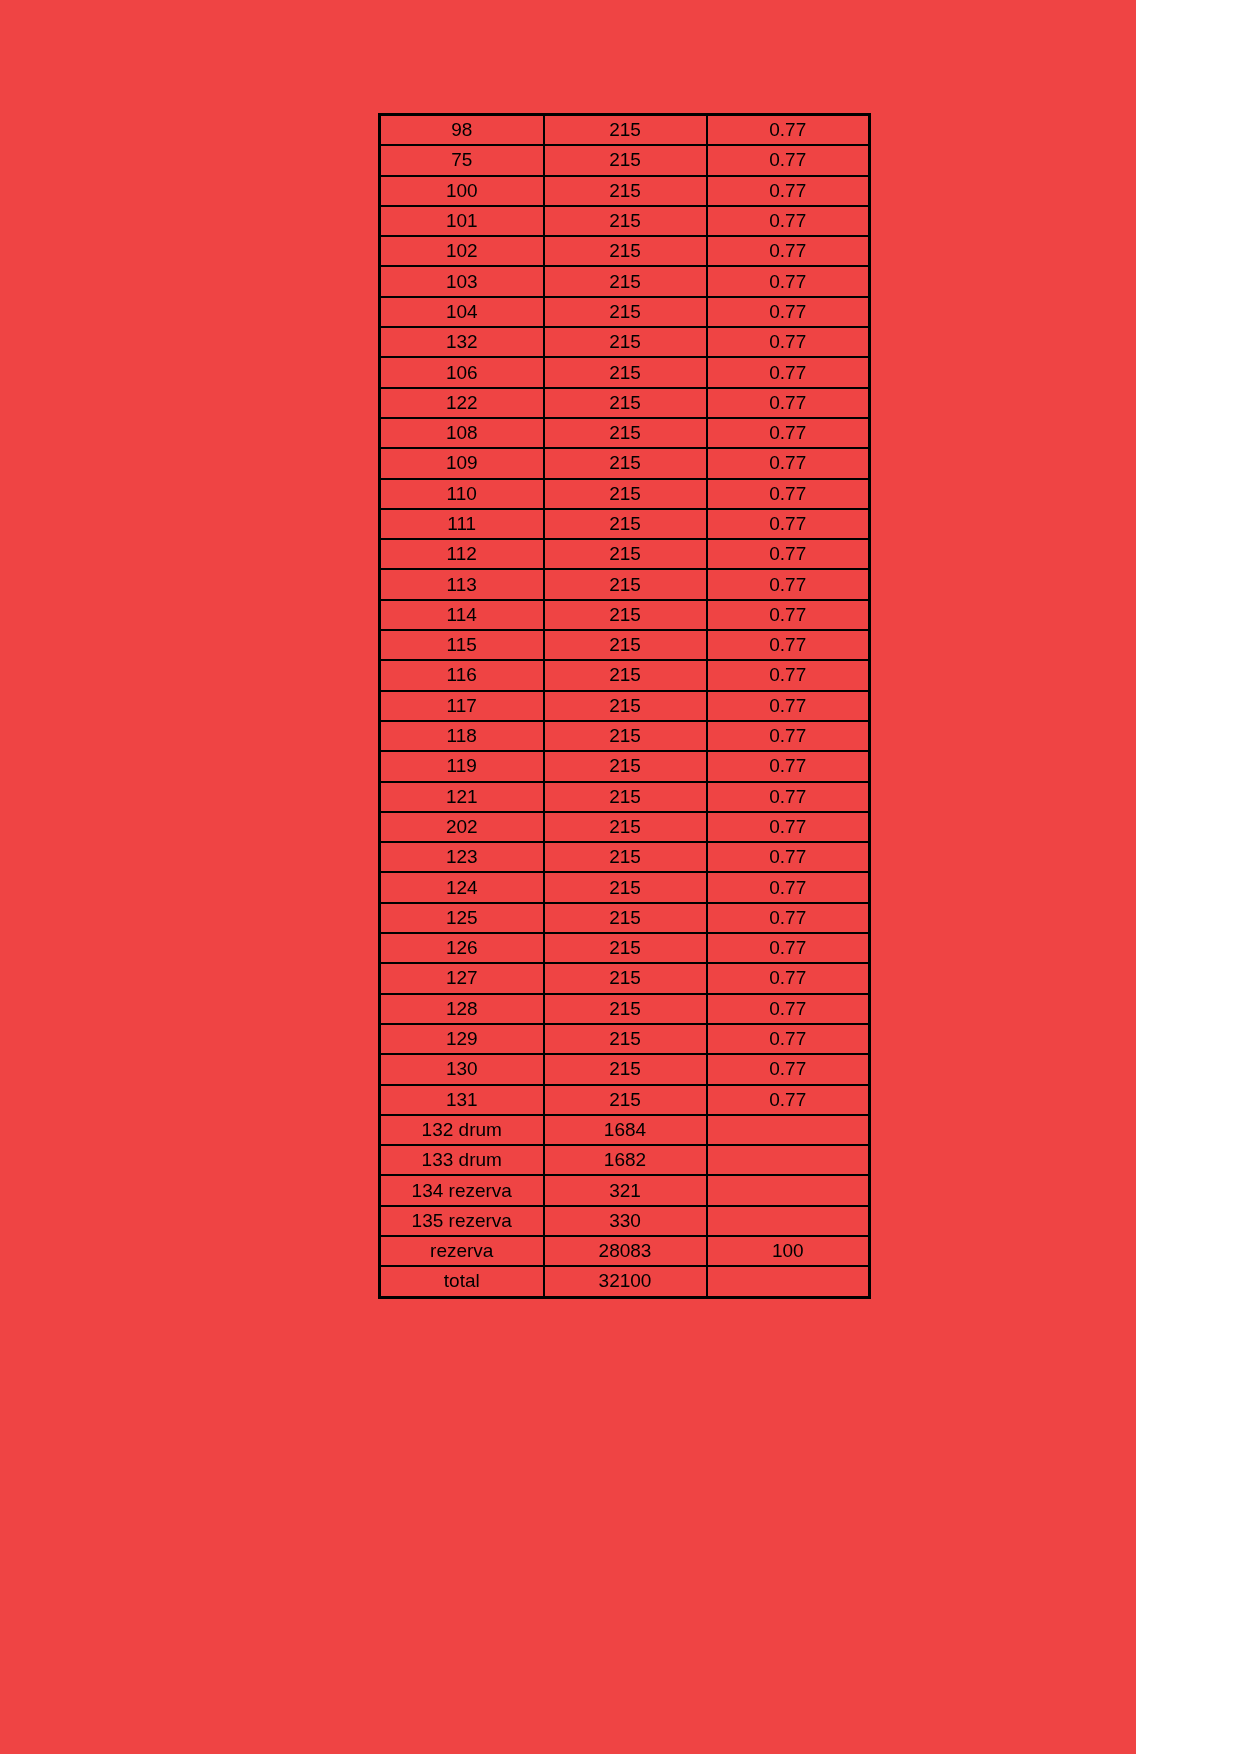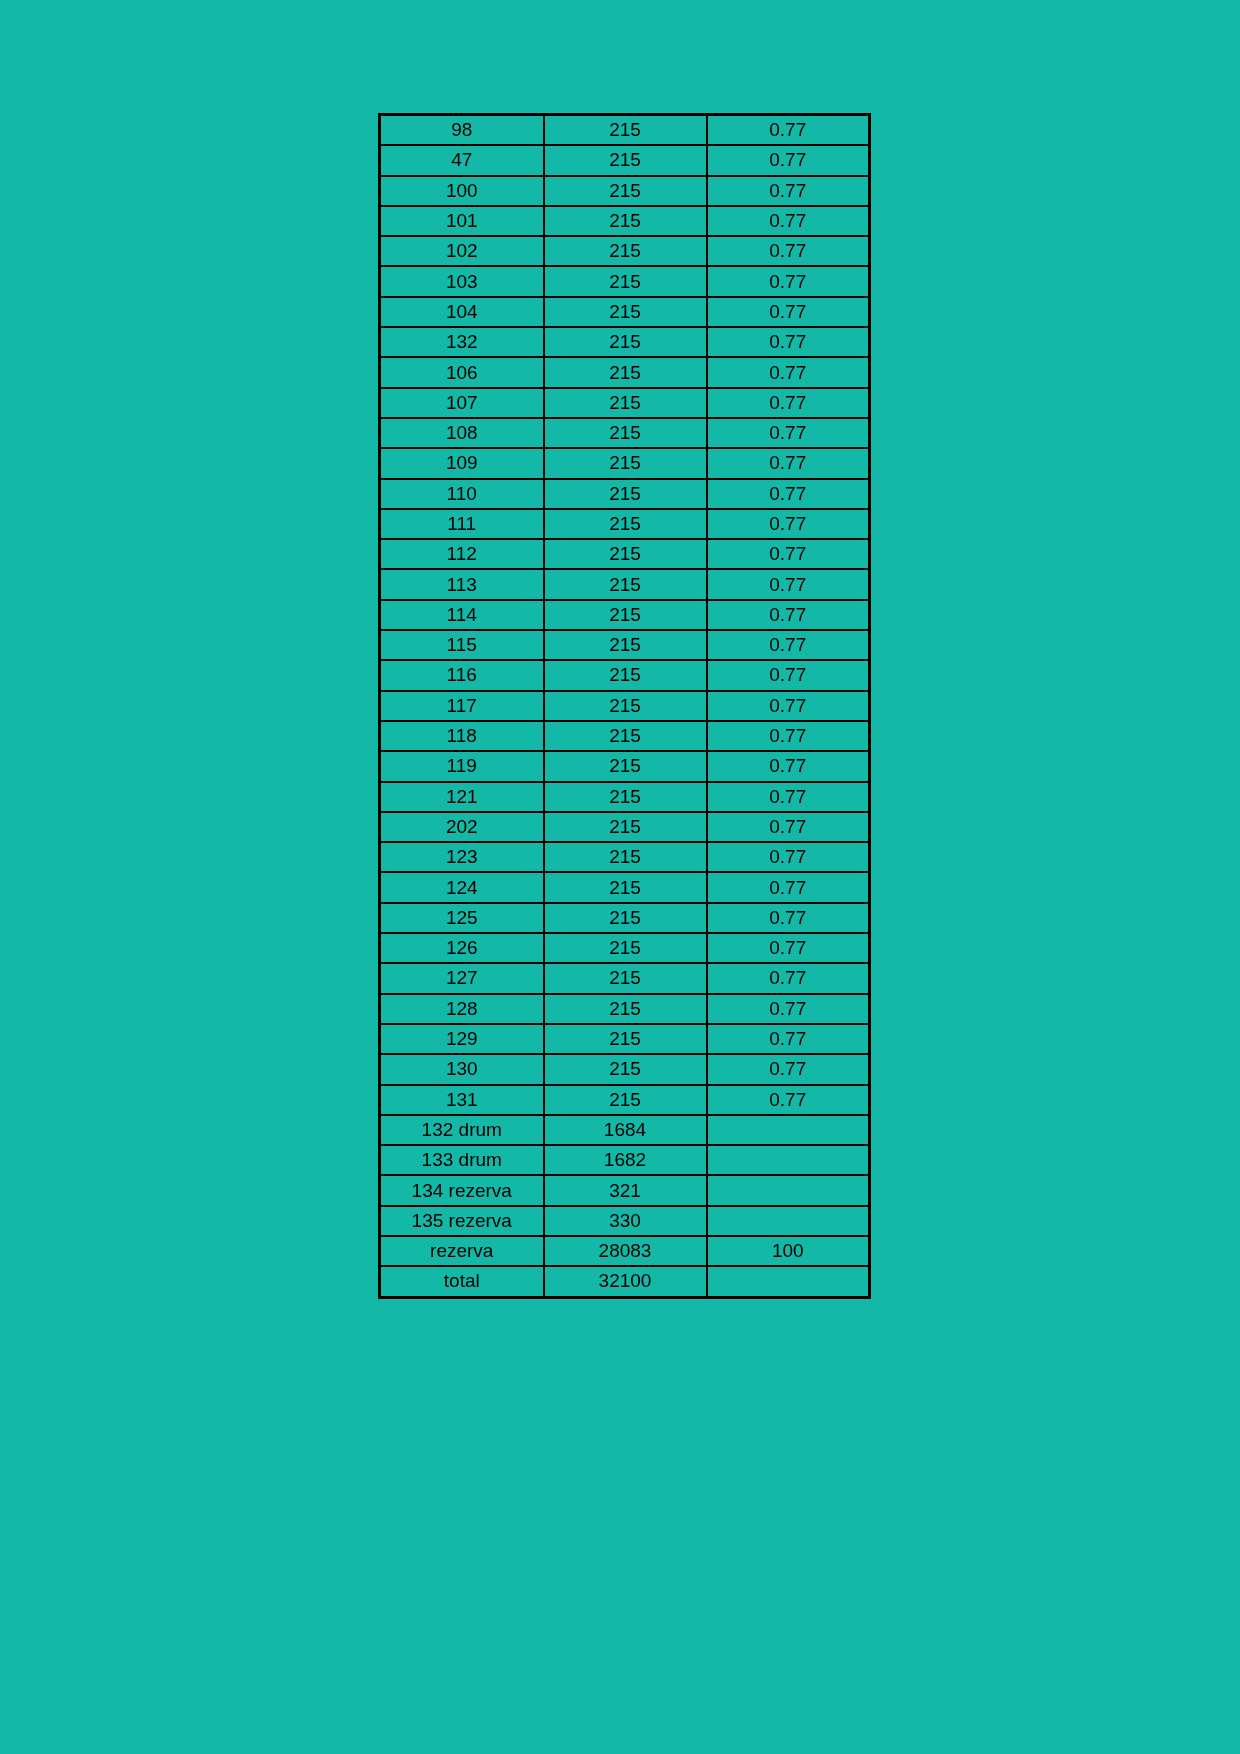--- a/index.html
+++ b/index.html
@@ -2,23 +2,23 @@
 <html><head>
 <meta charset="utf-8">
 <style>
   html, body {
     margin: 0;
     padding: 0;
     background: #ffffff;
   }
   .page {
     position: relative;
-    width: 1240px;
+    width: 1136px;
     height: 1754px;
-    background: #14b8a6;
+    background: #ef4444;
     overflow: hidden;
     font-family: "Liberation Sans", sans-serif;
   }
   .data-table {
     position: absolute;
     left: 378px;
     top: 113px;
     border-collapse: collapse;
     table-layout: fixed;
     font-family: "Liberation Sans", sans-serif;
@@ -49,21 +49,21 @@
         <col style="width: 163px;">
         <col style="width: 163px;">
       </colgroup>
     <tbody id="table-body">
         <tr>
           <td>98</td>
           <td>215</td>
           <td>0.77</td>
         </tr>
         <tr>
-          <td>47</td>
+          <td>75</td>
           <td>215</td>
           <td>0.77</td>
         </tr>
         <tr>
           <td>100</td>
           <td>215</td>
           <td>0.77</td>
         </tr>
         <tr>
           <td>101</td>
@@ -89,21 +89,21 @@
           <td>132</td>
           <td>215</td>
           <td>0.77</td>
         </tr>
         <tr>
           <td>106</td>
           <td>215</td>
           <td>0.77</td>
         </tr>
         <tr>
-          <td>107</td>
+          <td>122</td>
           <td>215</td>
           <td>0.77</td>
         </tr>
         <tr>
           <td>108</td>
           <td>215</td>
           <td>0.77</td>
         </tr>
         <tr>
           <td>109</td>

